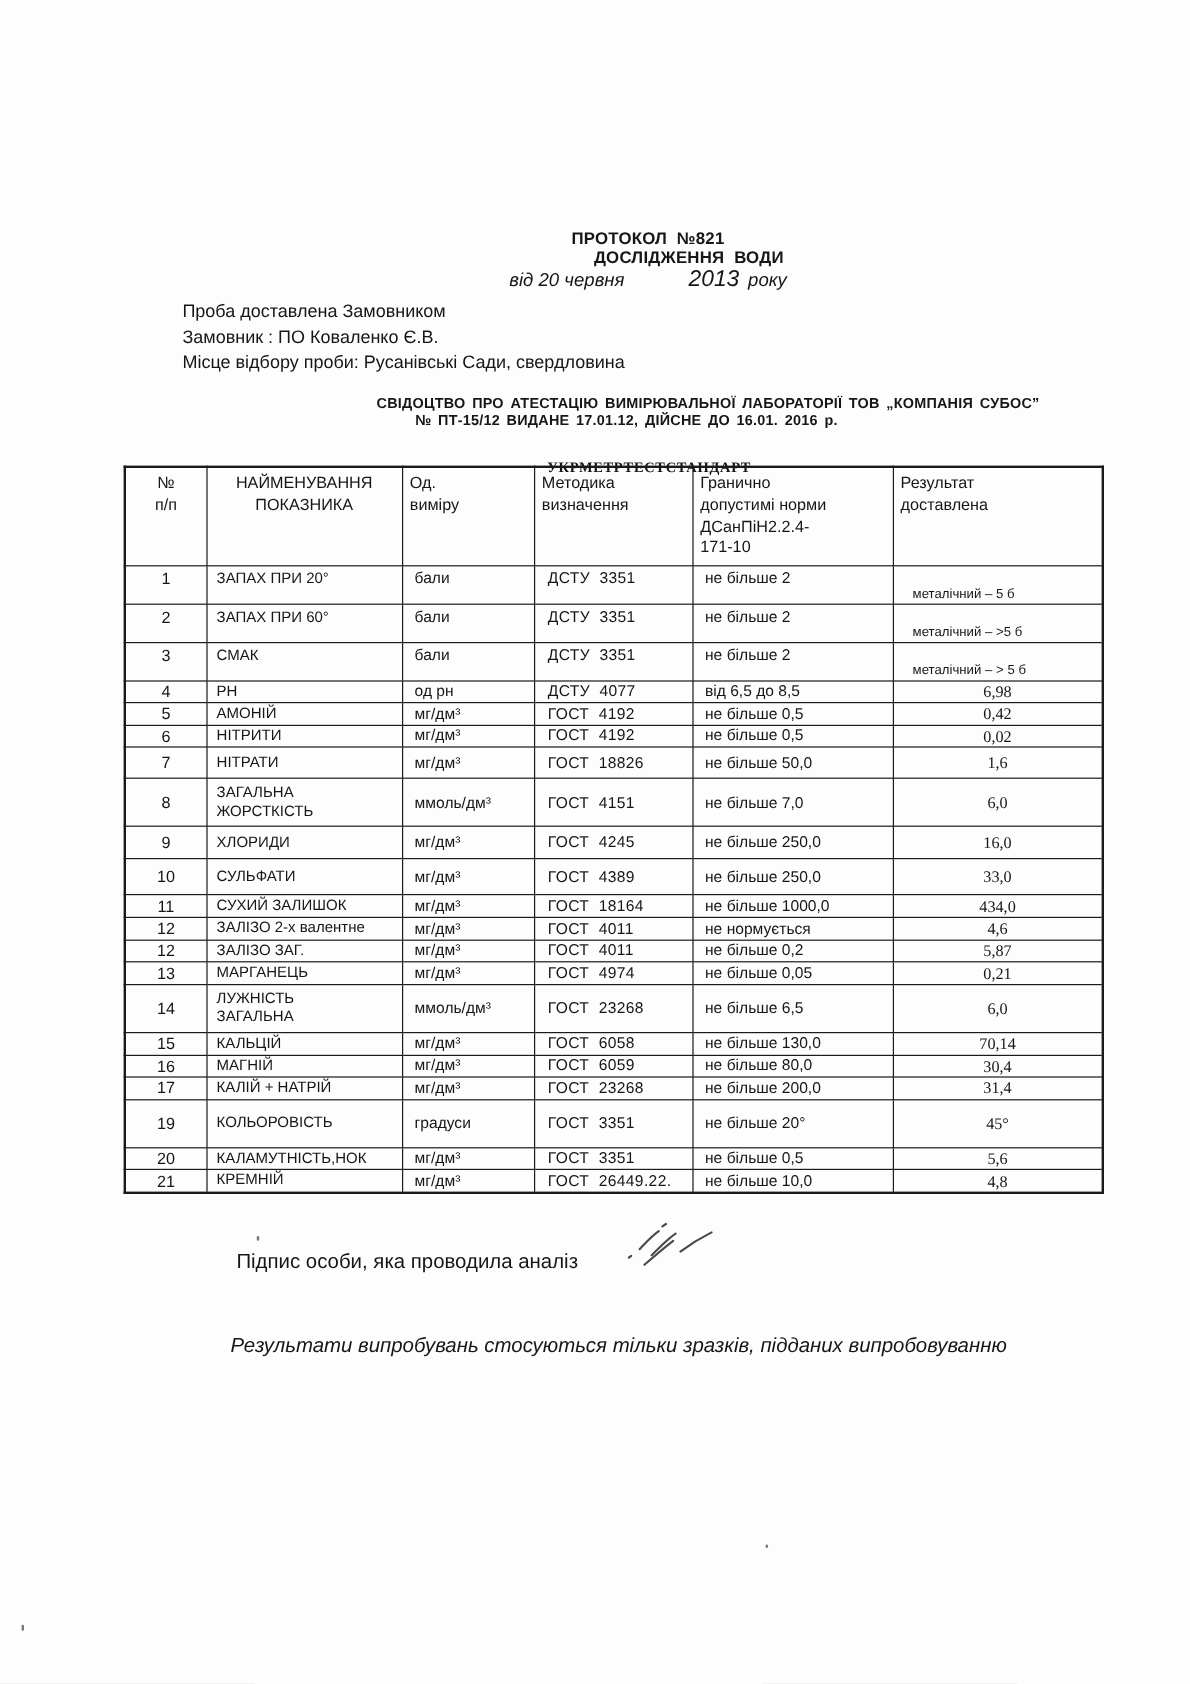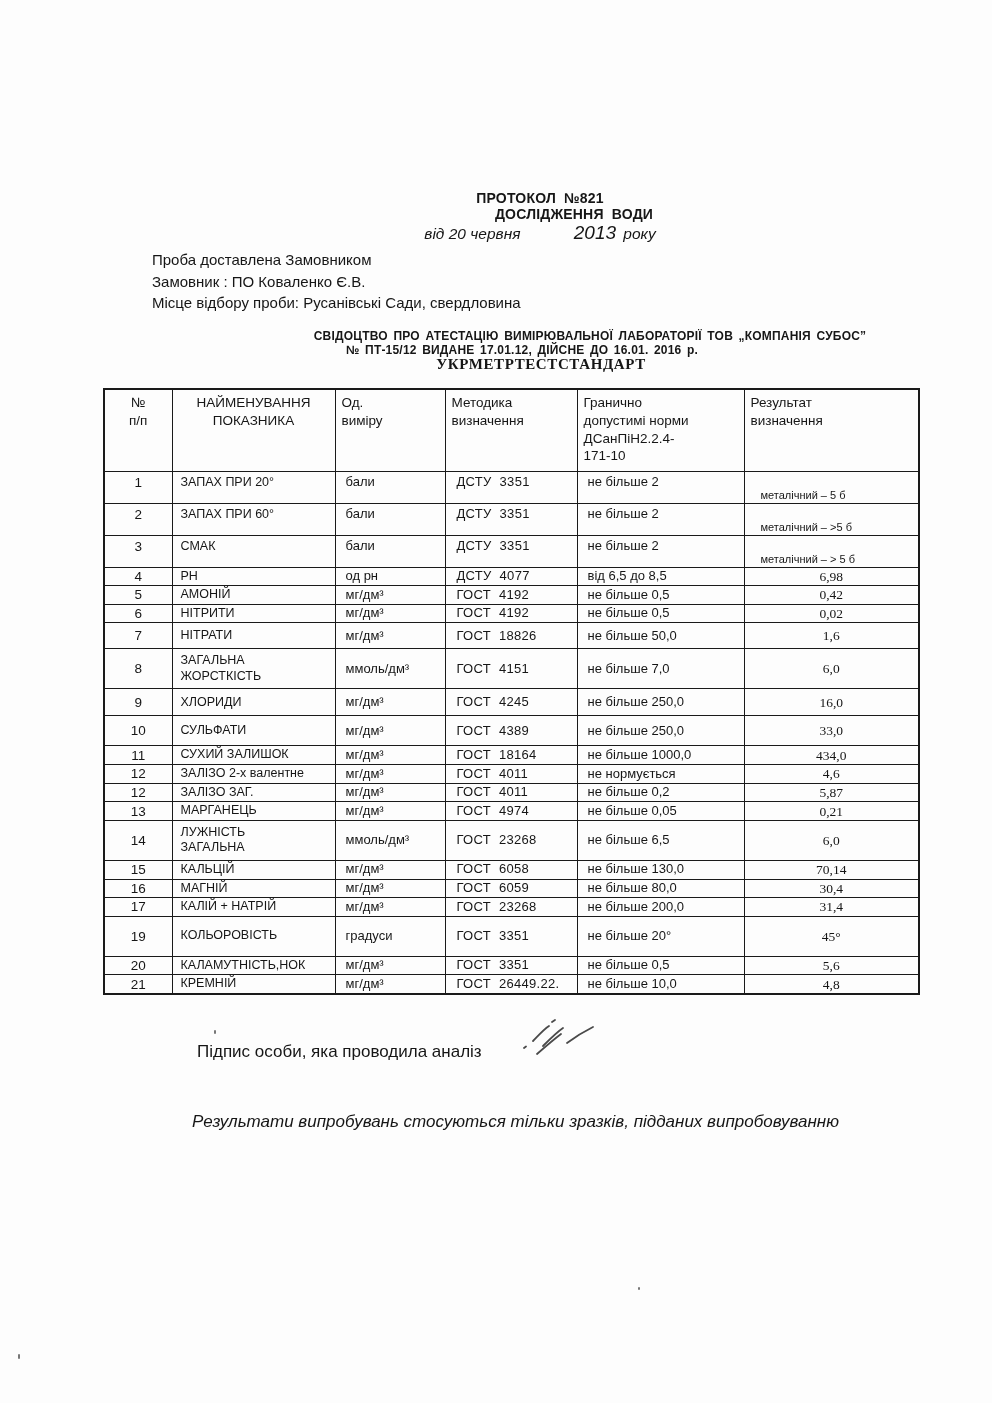--- a/index.html
+++ b/index.html
@@ -21,21 +21,21 @@
   
   .doc-title { font-weight:bold; font-size:14px; letter-spacing:.2px; word-spacing:4px; }
   .date-line { font-style:italic; font-size:15.5px; }
   .date-year { font-size:19px; padding:0 3px;margin-left:46px; }
 
   
   .info-block { top:249px; left:152px; font-size:15px; line-height:21.5px; }
 
   
   .cert { font-weight:bold; font-size:12px; letter-spacing:.2px; word-spacing:2px; }
-  .cert-serif { font-family:"Liberation Serif", serif; font-size:15px; letter-spacing:.6px; }
+  .cert-serif { font-family:"Liberation Serif", serif; font-size:12px; letter-spacing:.6px;margin-top:26px; }
 
   
   table.results {
     position:absolute; top:388px; left:103px;
     width:815px;
     border-collapse:collapse; table-layout:fixed;
     border:2.5px solid #1a1a1a;
     font-size:13px;
   }
   .results th, .results td { border:1.6px solid #1a1a1a; overflow:hidden; }
@@ -123,21 +123,21 @@
 ПОКАЗНИКА</th>
         <th class="h-unit">Од.
 виміру</th>
         <th class="h-method">Методика
 визначення</th>
         <th class="h-norm">Гранично
 допустимі  норми
 ДСанПіН2.2.4-
 171-10</th>
         <th class="h-result">Результат
-визначення</th>
+доставлена</th>
       </tr>
     </thead>
     <tbody>
         <tr>
           <td class="col-num">1</td>
           <td class="col-name">ЗАПАХ  ПРИ  20°</td>
           <td class="col-unit">бали</td>
           <td class="col-method">ДСТУ 3351</td>
           <td class="col-norm">не більше  2</td>
           <td class="col-result">металічний – 5 б</td>

